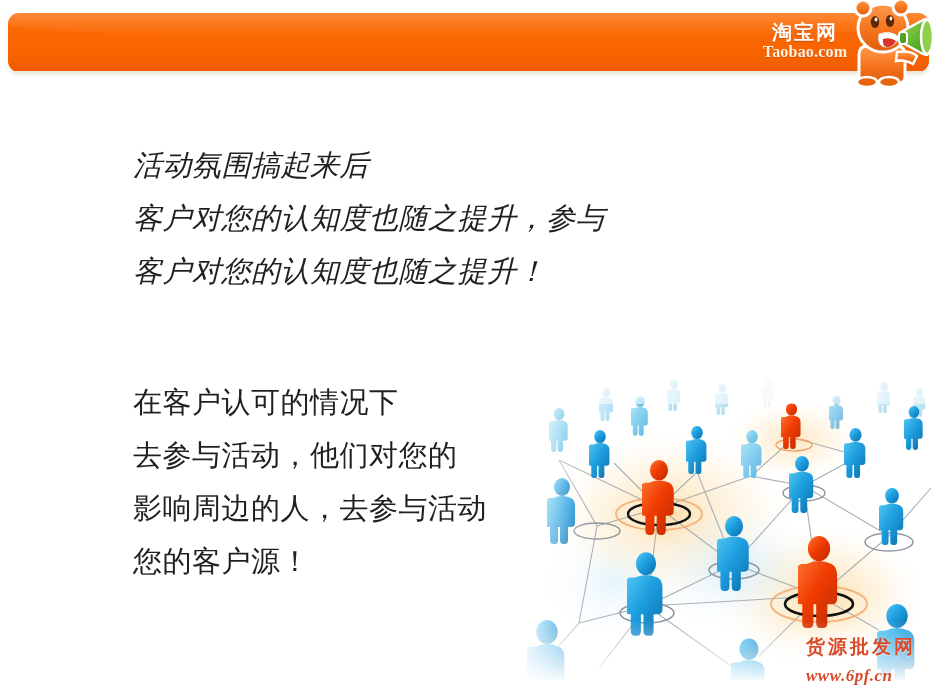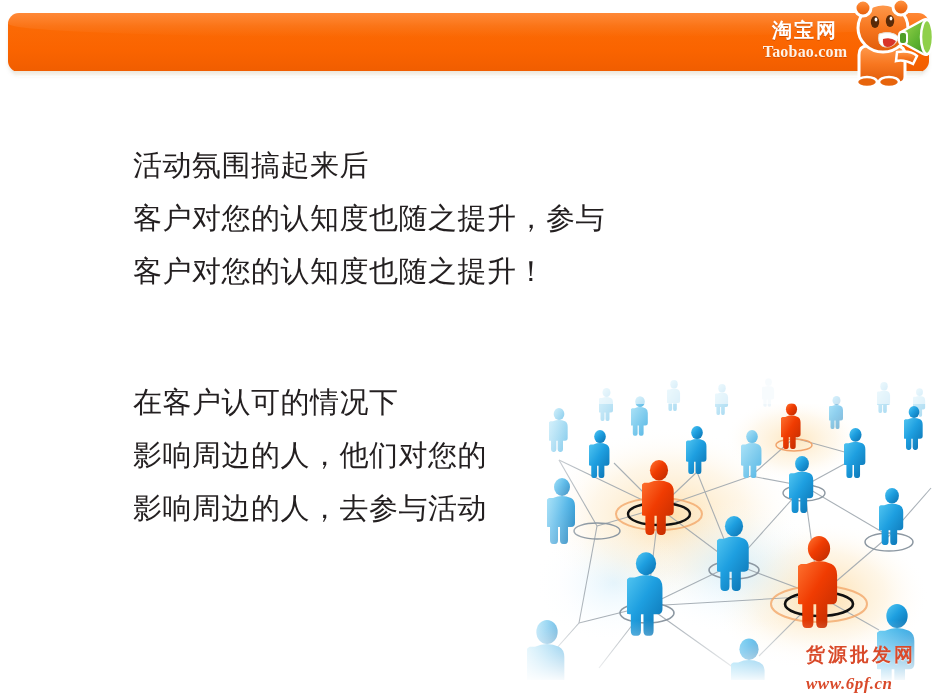--- a/index.html
+++ b/index.html
@@ -24,55 +24,54 @@
   }
   .bar-shadow{
     position:absolute;left:14px;top:71px;width:908px;height:6px;
     background:linear-gradient(180deg,#ece7dc 0%,#f5f2ea 55%,#ffffff 100%);
     border-radius:0 0 6px 6px;
   }
 
   
   .logo{position:absolute;left:757px;top:20px;width:96px;height:46px;text-align:center;}
   .logo-cn{
-    font-family:Liberation Mono, monospace;
+    font-family:Liberation Sans, sans-serif;
     font-size:20px;font-weight:bold;color:#ffffff;letter-spacing:2px;line-height:24px;
     text-shadow:0 1px 0 rgba(150,50,0,.45);
   }
   .logo-en{
     font-family:"Liberation Serif","DejaVu Serif",serif;
     font-size:16px;font-weight:bold;color:#fff3e6;letter-spacing:.2px;line-height:13px;
     margin-top:1px;text-shadow:0 1px 0 rgba(150,50,0,.4);
   }
 
   
   .mascot{position:absolute;left:843px;top:-2px;width:102px;height:88px;}
   .mascot svg{display:block;}
 
   
   .copy{position:absolute;left:133px;top:0;width:560px;}
   .para{
     color:#231f20;font-size:29px;line-height:53px;font-weight:500;
     letter-spacing:.5px;white-space:nowrap;
   }
-  .para-1{position:absolute;top:139px;}
+  .para-1{position:absolute;top:139px;font-style:italic;}
   .para-2{position:absolute;top:376px;}
   .para .line{display:block;}
 
   
   .network{position:absolute;left:519px;top:368px;width:426px;height:312px;overflow:hidden;}
   .network svg{display:block;}
 
   
   .watermark{position:absolute;left:806px;top:636px;width:135px;height:52px;}
   .wm-cn{
     font-family:"Liberation Serif","DejaVu Serif",serif;
     font-size:19px;font-weight:bold;color:#d94a2a;letter-spacing:3px;line-height:22px;
     text-shadow:0 1px 1px rgba(255,255,255,.75);
-    margin-top:8px;
   }
   .wm-en{
     font-family:"Liberation Serif","DejaVu Serif",serif;
     font-style:italic;font-size:17px;font-weight:bold;color:#d94a2a;
     letter-spacing:.5px;line-height:20px;margin-top:8px;
     text-shadow:0 1px 1px rgba(255,255,255,.75);
   }
 </style>
 </head>
 <body>
@@ -133,22 +132,23 @@
   <div class="copy">
 
     <div class="para para-1">
       <span class="line">活动氛围搞起来后</span>
       <span class="line">客户对您的认知度也随之提升，参与</span>
       <span class="line">客户对您的认知度也随之提升！</span>
     </div>
 
     <div class="para para-2">
       <span class="line">在客户认可的情况下</span>
-      <span class="line">影响周边的人，他们对您的</span>
+      <span class="line">去参与活动，他们对您的</span>
       <span class="line">影响周边的人，去参与活动</span>
+      <span class="line">您的客户源！</span>
     </div>
 
   </div>
 
   <div class="network">
     <svg width="426" height="312" viewBox="0 0 426 312" aria-hidden="true">
       <defs>
         <radialGradient id="glowO" cx="0.5" cy="0.5" r="0.5">
           <stop offset="0" stop-color="#fcd28c" stop-opacity="0.95"></stop>
           <stop offset="0.6" stop-color="#fde6bd" stop-opacity="0.45"></stop>

